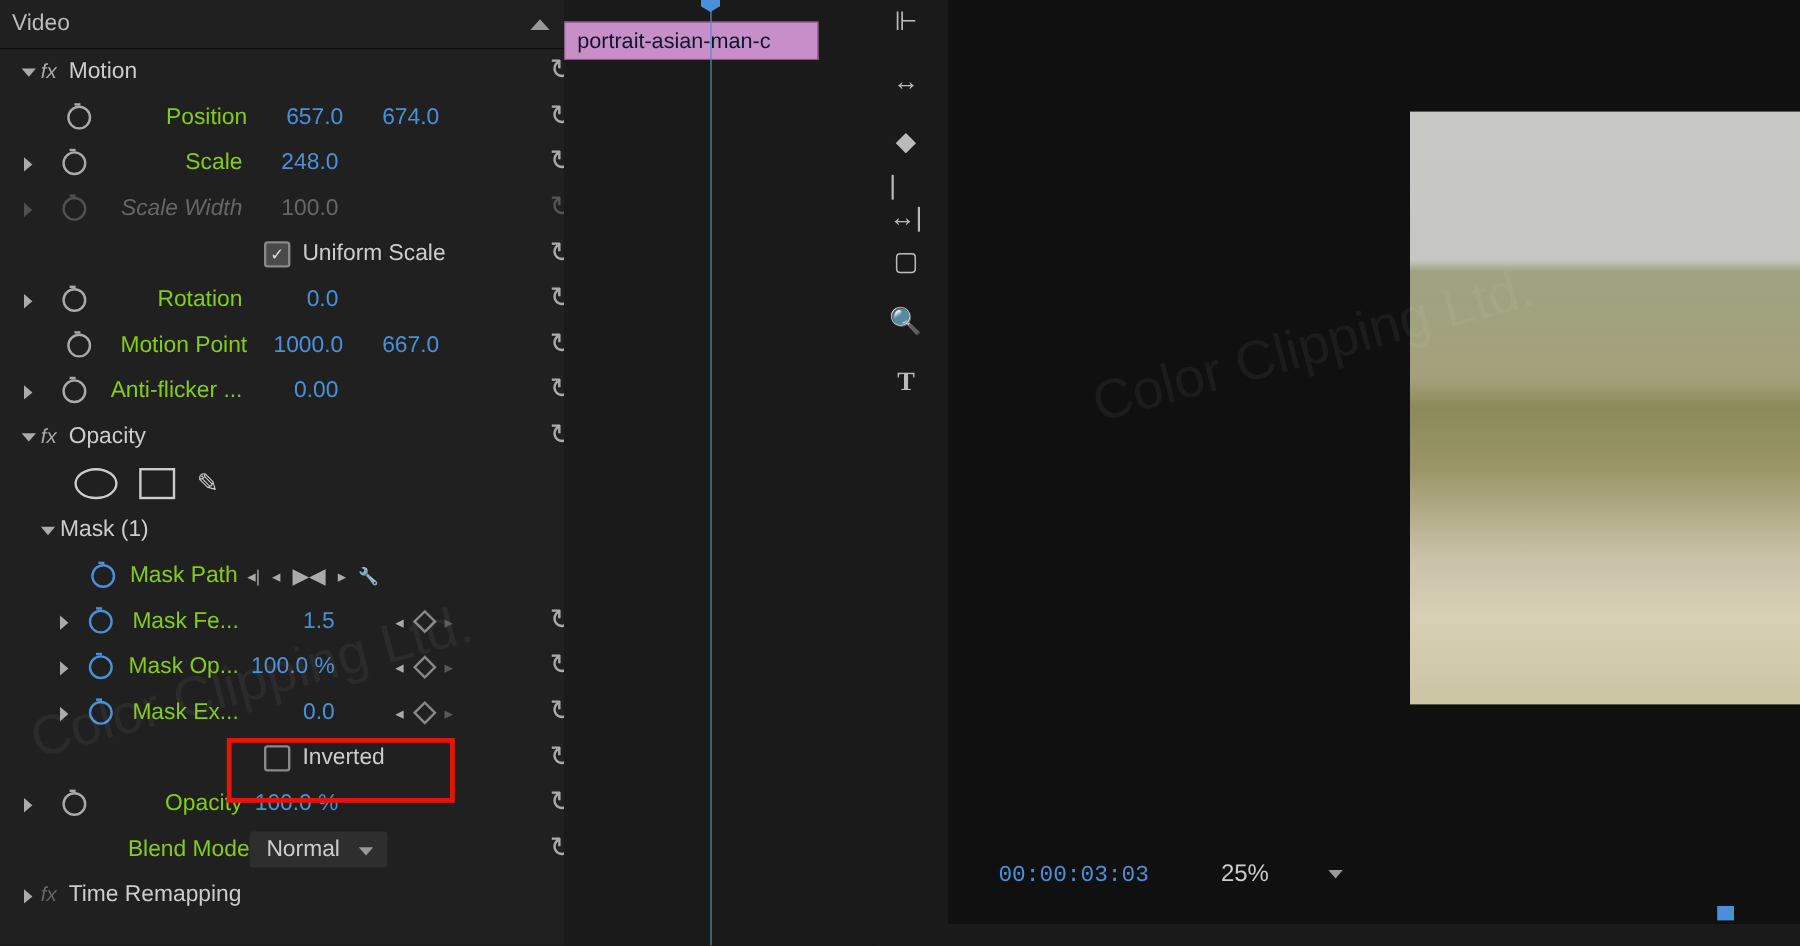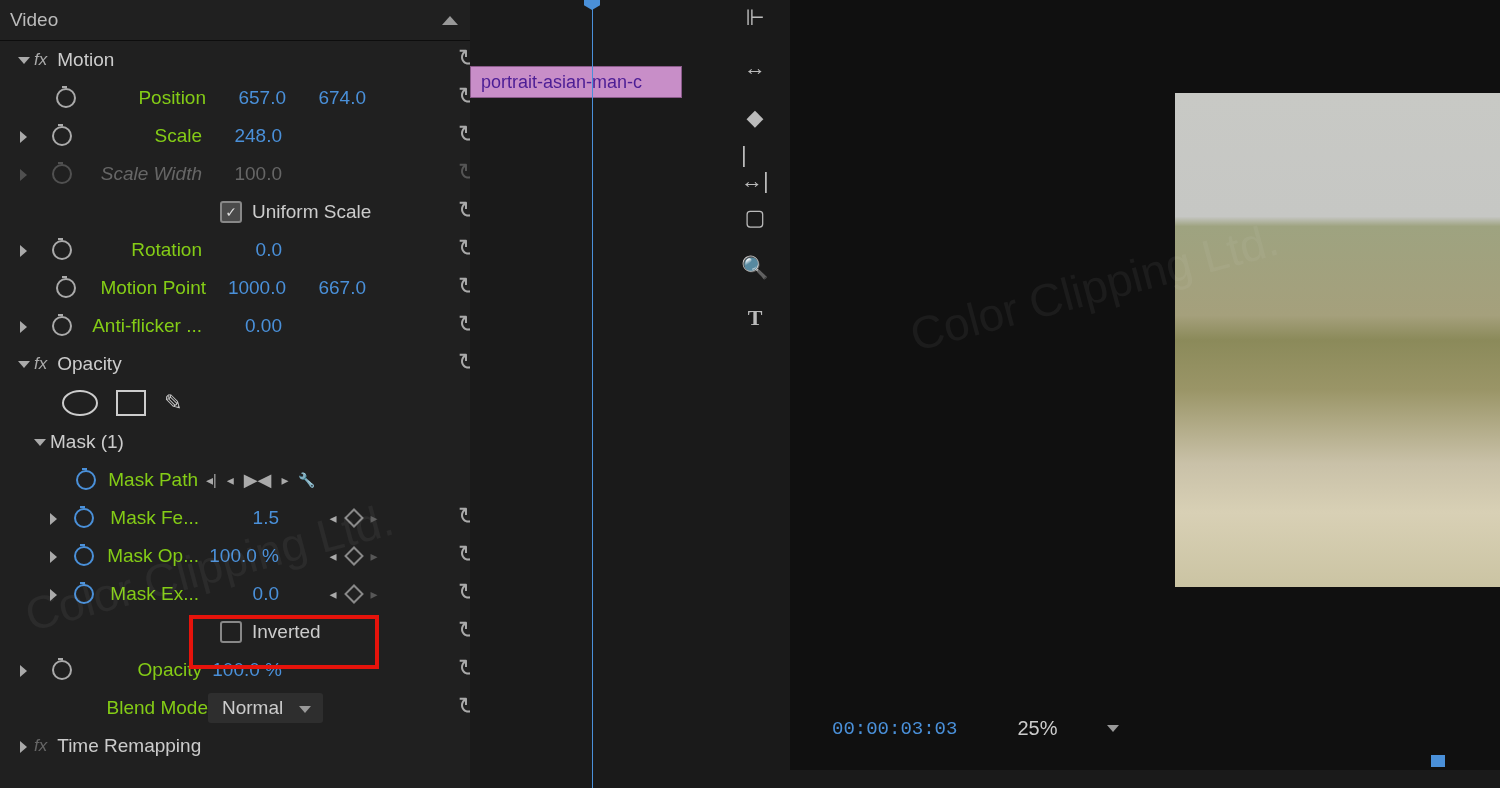--- a/index.html
+++ b/index.html
@@ -31,28 +31,27 @@
     height: 788px;
     background: #1a1a1a;
   }
   .clip-bar {
     position: absolute;
     left: 0;
     top: 18px;
     width: 200px;
     height: 30px;
     background: #c88ec8;
-    color: #4c1d95;
+    color: #0f172a;
     font-size: 18px;
     line-height: 30px;
     padding-left: 10px;
     border: 1px solid #8a5a8a;
     overflow: hidden;
     white-space: nowrap;
-    margin-top: 48px;
   }
   .playhead {
     position: absolute;
     top: 0;
     width: 1px;
     height: 788px;
     background: #4a90d9;
     left: 122px;
   }
   .playhead::before {

